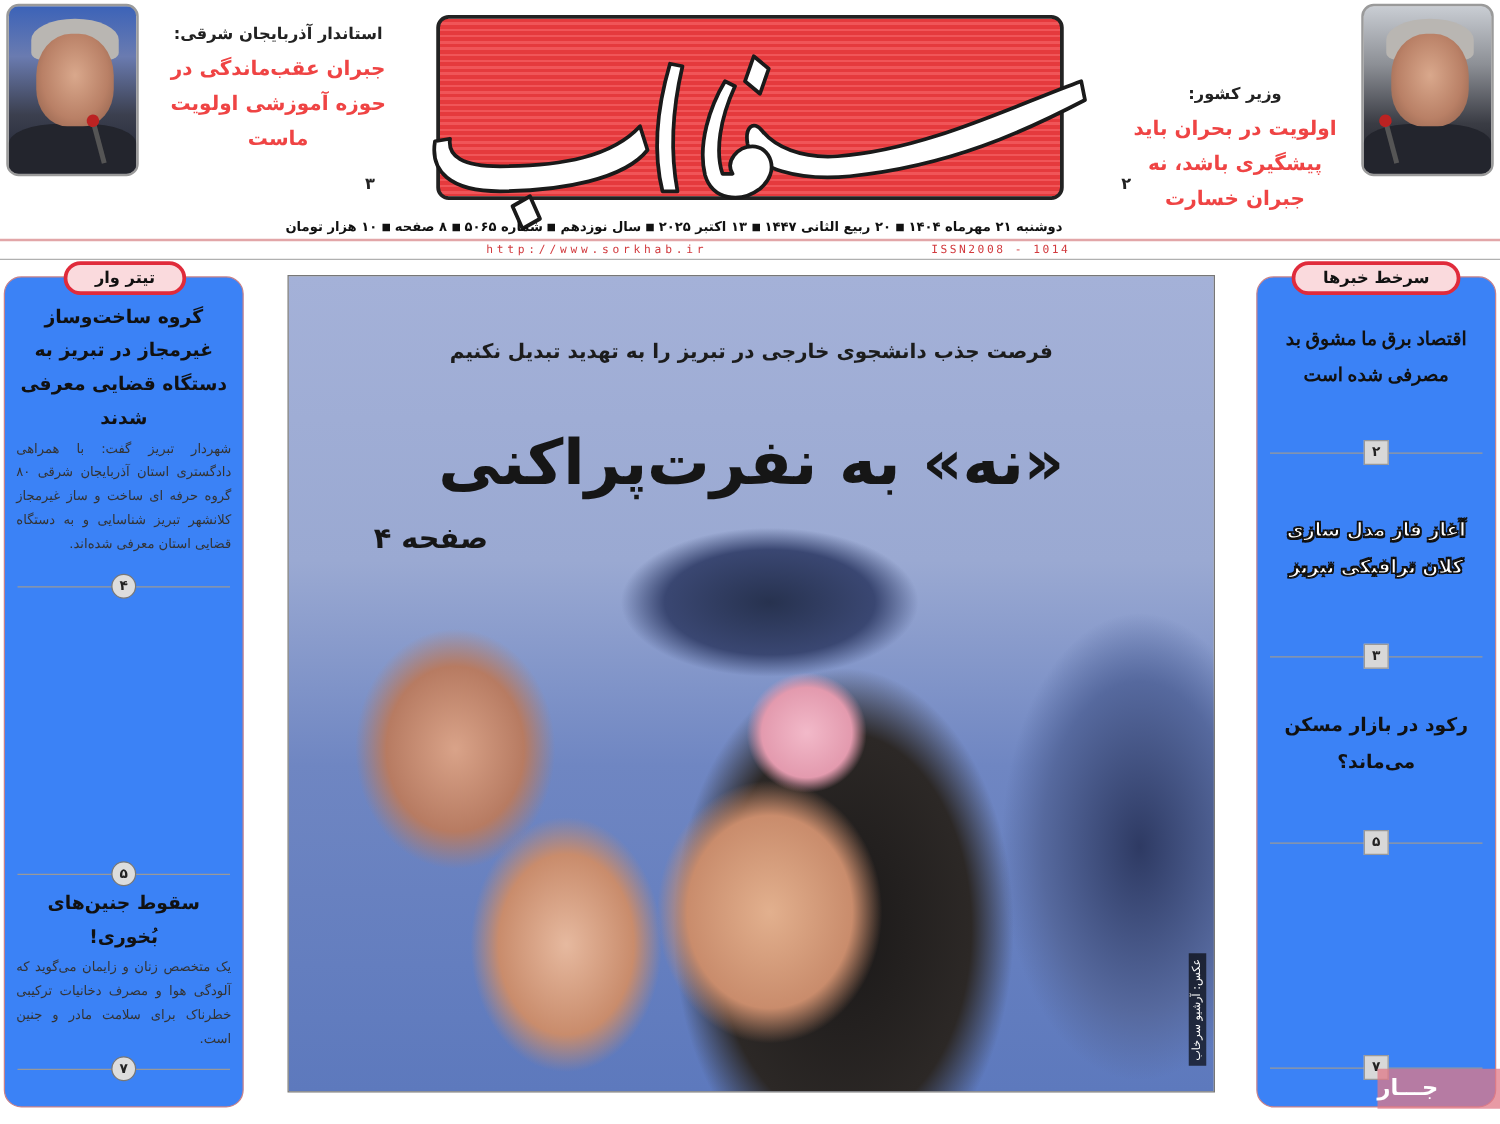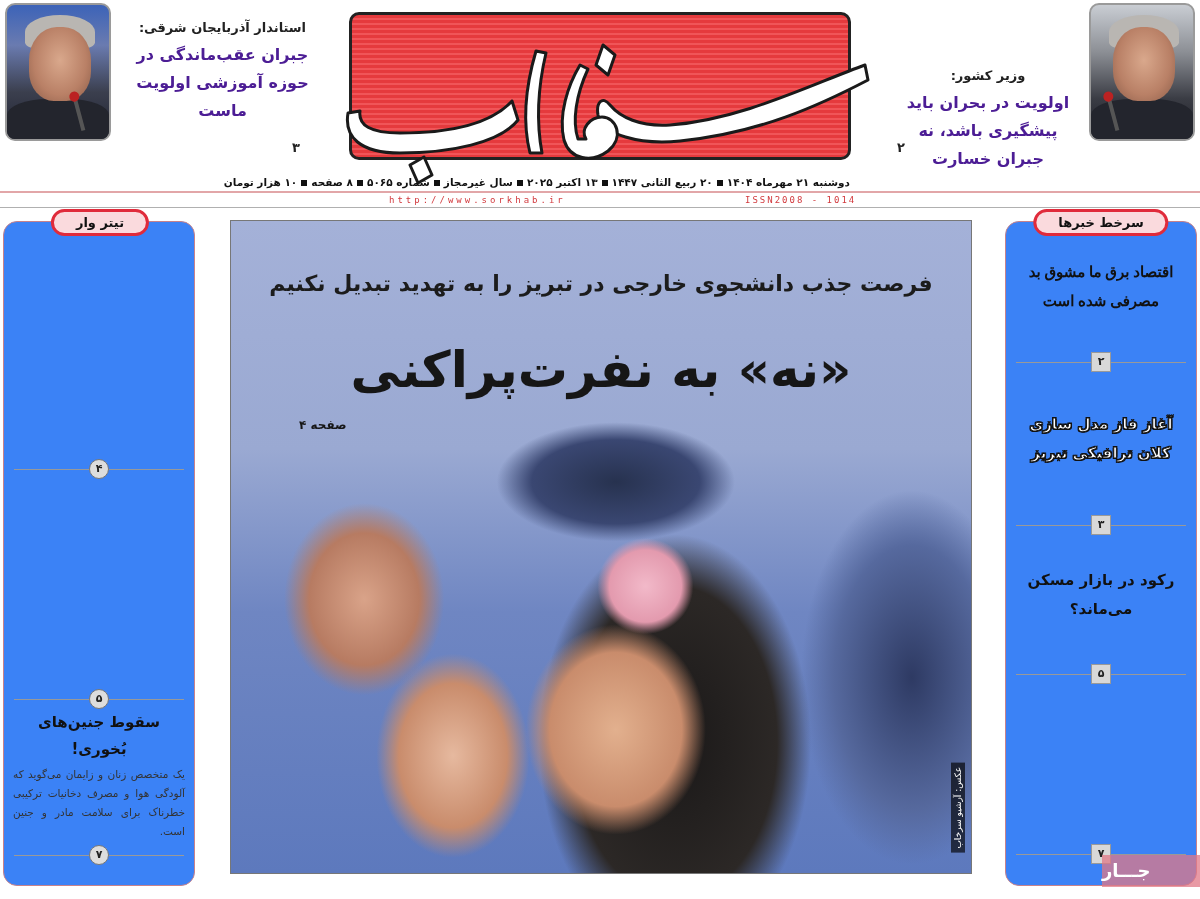--- a/index.html
+++ b/index.html
@@ -30,21 +30,21 @@
   }
   .photo-box .mic { position: absolute; bottom: 8px; width: 4px; height: 34px; background: #555; transform: rotate(-15deg); }
   .photo-box.right .mic { left: 20px; }
   .photo-box.left .mic { left: 70px; }
   .photo-box .mic::before { content: ""; position: absolute; top: -6px; left: -3px; width: 10px; height: 10px; border-radius: 50%; background: #b22; }
 
   .teaser { position: absolute; top: 20px; text-align: center; }
   .teaser.right { right: 122px; width: 180px; margin-top: 48px; }
   .teaser.left { left: 120px; width: 205px; }
   .teaser .kicker { font-family: "DejaVu Sans", sans-serif; font-weight: bold; font-size: 13px; color: #222; margin-bottom: 6px; }
-  .teaser .headline { font-family: "DejaVu Sans", sans-serif; font-weight: bold; font-size: 16px; line-height: 28px; color: #4c1d95; }
+  .teaser .headline { font-family: "DejaVu Sans", sans-serif; font-weight: bold; font-size: 16px; line-height: 28px; color: #ef4444; }
   .teaser-page { position: absolute; top: 140px; font-size: 13px; font-weight: bold; color: #222; }
   .teaser-page.right { right: 295px; }
   .teaser-page.left { left: 292px; }
 
   .logo {
     position: absolute; left: 349px; top: 12px; width: 502px; height: 148px;
     border: 3px solid #222; border-radius: 10px;
     background: repeating-linear-gradient(180deg, #e53a3d 0px, #e53a3d 3px, #f05558 3px, #f05558 5px);
     overflow: visible;
   }
@@ -106,28 +106,28 @@
       radial-gradient(ellipse 60px 60px at 56% 56%, #f2b9c9 0%, #e39aae 60%, rgba(0,0,0,0) 80%),
       radial-gradient(ellipse 170px 260px at 60% 80%, #1a1818 0%, #2c2826 60%, rgba(0,0,0,0) 80%),
       radial-gradient(ellipse 100px 120px at 18% 58%, #d9a389 0%, #b77b62 55%, rgba(0,0,0,0) 80%),
       radial-gradient(ellipse 90px 120px at 30% 82%, #e6b99f 0%, #c98c6c 60%, rgba(0,0,0,0) 85%),
       radial-gradient(ellipse 140px 70px at 52% 40%, #27324f 0%, #3a4772 60%, rgba(0,0,0,0) 85%),
       radial-gradient(ellipse 130px 220px at 92% 70%, #2e3a63 0%, #56699e 60%, rgba(0,0,0,0) 85%),
       linear-gradient(180deg, #a4b1d8 0%, #9aa9d2 35%, #6f86c2 60%, #5d79bd 100%);
   }
   .feature .kicker {
     position: absolute; top: 50px; left: 0; width: 100%; text-align: center;
-    font-weight: bold; font-size: 22px; color: #1c1c1c;
+    font-weight: bold; font-size: 16px; color: #1c1c1c;
   }
   .feature .main-title {
     position: absolute; top: 120px; left: 0; width: 100%; text-align: center;
     font-weight: bold; font-size: 50px; color: #161616; letter-spacing: -1px;
   }
   .feature .page-ref {
-    position: absolute; top: 197px; left: 68px; font-weight: bold; font-size: 12px; color: #161616;
+    position: absolute; top: 197px; left: 68px; font-weight: bold; font-size: 23px; color: #161616;
   }
   .feature .credit {
     position: absolute; right: 6px; bottom: 20px; writing-mode: vertical-rl; transform: rotate(180deg);
     font-size: 9px; color: #fff; background: rgba(0,0,0,0.65); padding: 4px 2px;
   }
 
   
   .jar-badge {
     position: absolute; right: 0; bottom: 12px; width: 98px; height: 32px;
     background: rgba(224,120,135,0.75); color: #fff; font-weight: bold; font-size: 18px;
@@ -176,21 +176,21 @@
     <div class="face"></div>
     <div class="mic"></div>
   </div>
   <div class="teaser left">
     <div class="kicker">استاندار آذربایجان شرقی:</div>
     <div class="headline">جبران عقب‌ماندگی در حوزه آموزشی اولویت ماست</div>
   </div>
   <div class="teaser-page left">۳</div>
 
   <div class="dateline">
-    <span>دوشنبه ۲۱ مهرماه ۱۴۰۴</span><span class="sep"></span><span>۲۰ ربیع الثانی ۱۴۴۷</span><span class="sep"></span><span>۱۳ اکتبر ۲۰۲۵</span><span class="sep"></span><span>سال غیرمجاز</span><span class="sep"></span><span>شماره ۵۰۶۵</span><span class="sep"></span><span>۸ صفحه</span><span class="sep"></span><span>۱۰ هزار تومان</span>
+    <span>دوشنبه ۲۱ مهرماه ۱۴۰۴</span><span class="sep"></span><span>۲۰ ربیع الثانی ۱۴۴۷</span><span class="sep"></span><span>۱۳ اکتبر ۲۰۲۵</span><span class="sep"></span><span>سال نوزدهم</span><span class="sep"></span><span>شماره ۵۰۶۵</span><span class="sep"></span><span>۸ صفحه</span><span class="sep"></span><span>۱۰ هزار تومان</span>
   </div>
   <div class="urlbar"></div>
   <div class="url-text">http://www.sorkhab.ir</div>
   <div class="issn-text">ISSN2008 - 1014</div>
   <div class="dark-rule"></div>
 </header>
 
 <section class="side-box right">
   <div class="pill">سرخط خبرها</div>
 
@@ -212,20 +212,24 @@
   <div class="hl-rule" style="top:452px;"></div>
   <div class="page-square" style="top:452px;">۵</div>
 
   <div class="hl-rule" style="top:632px;"></div>
   <div class="page-square" style="top:632px;">۷</div>
 </section>
 
 <section class="side-box left">
   <div class="pill">تیتر وار</div>
 
+  <div class="brief" style="top:18px;">
+    <div class="b-title">گروه ساخت‌وساز غیرمجاز در تبریز به دستگاه قضایی معرفی شدند</div>
+    <div class="b-body">شهردار تبریز گفت: با همراهی دادگستری استان آذربایجان شرقی ۸۰ گروه حرفه ای ساخت و ساز غیرمجاز کلانشهر تبریز شناسایی و به دستگاه قضایی استان معرفی شده‌اند.</div>
+  </div>
   <div class="hl-rule" style="top:247px;"></div>
   <div class="page-circle" style="top:247px;">۴</div>
 
   <div class="brief" style="top:260px;">
   </div>
   <div class="hl-rule" style="top:477px;"></div>
   <div class="page-circle" style="top:477px;">۵</div>
 
   <div class="brief" style="top:487px;">
     <div class="b-title">سقوط جنین‌های بُخوری!</div>

